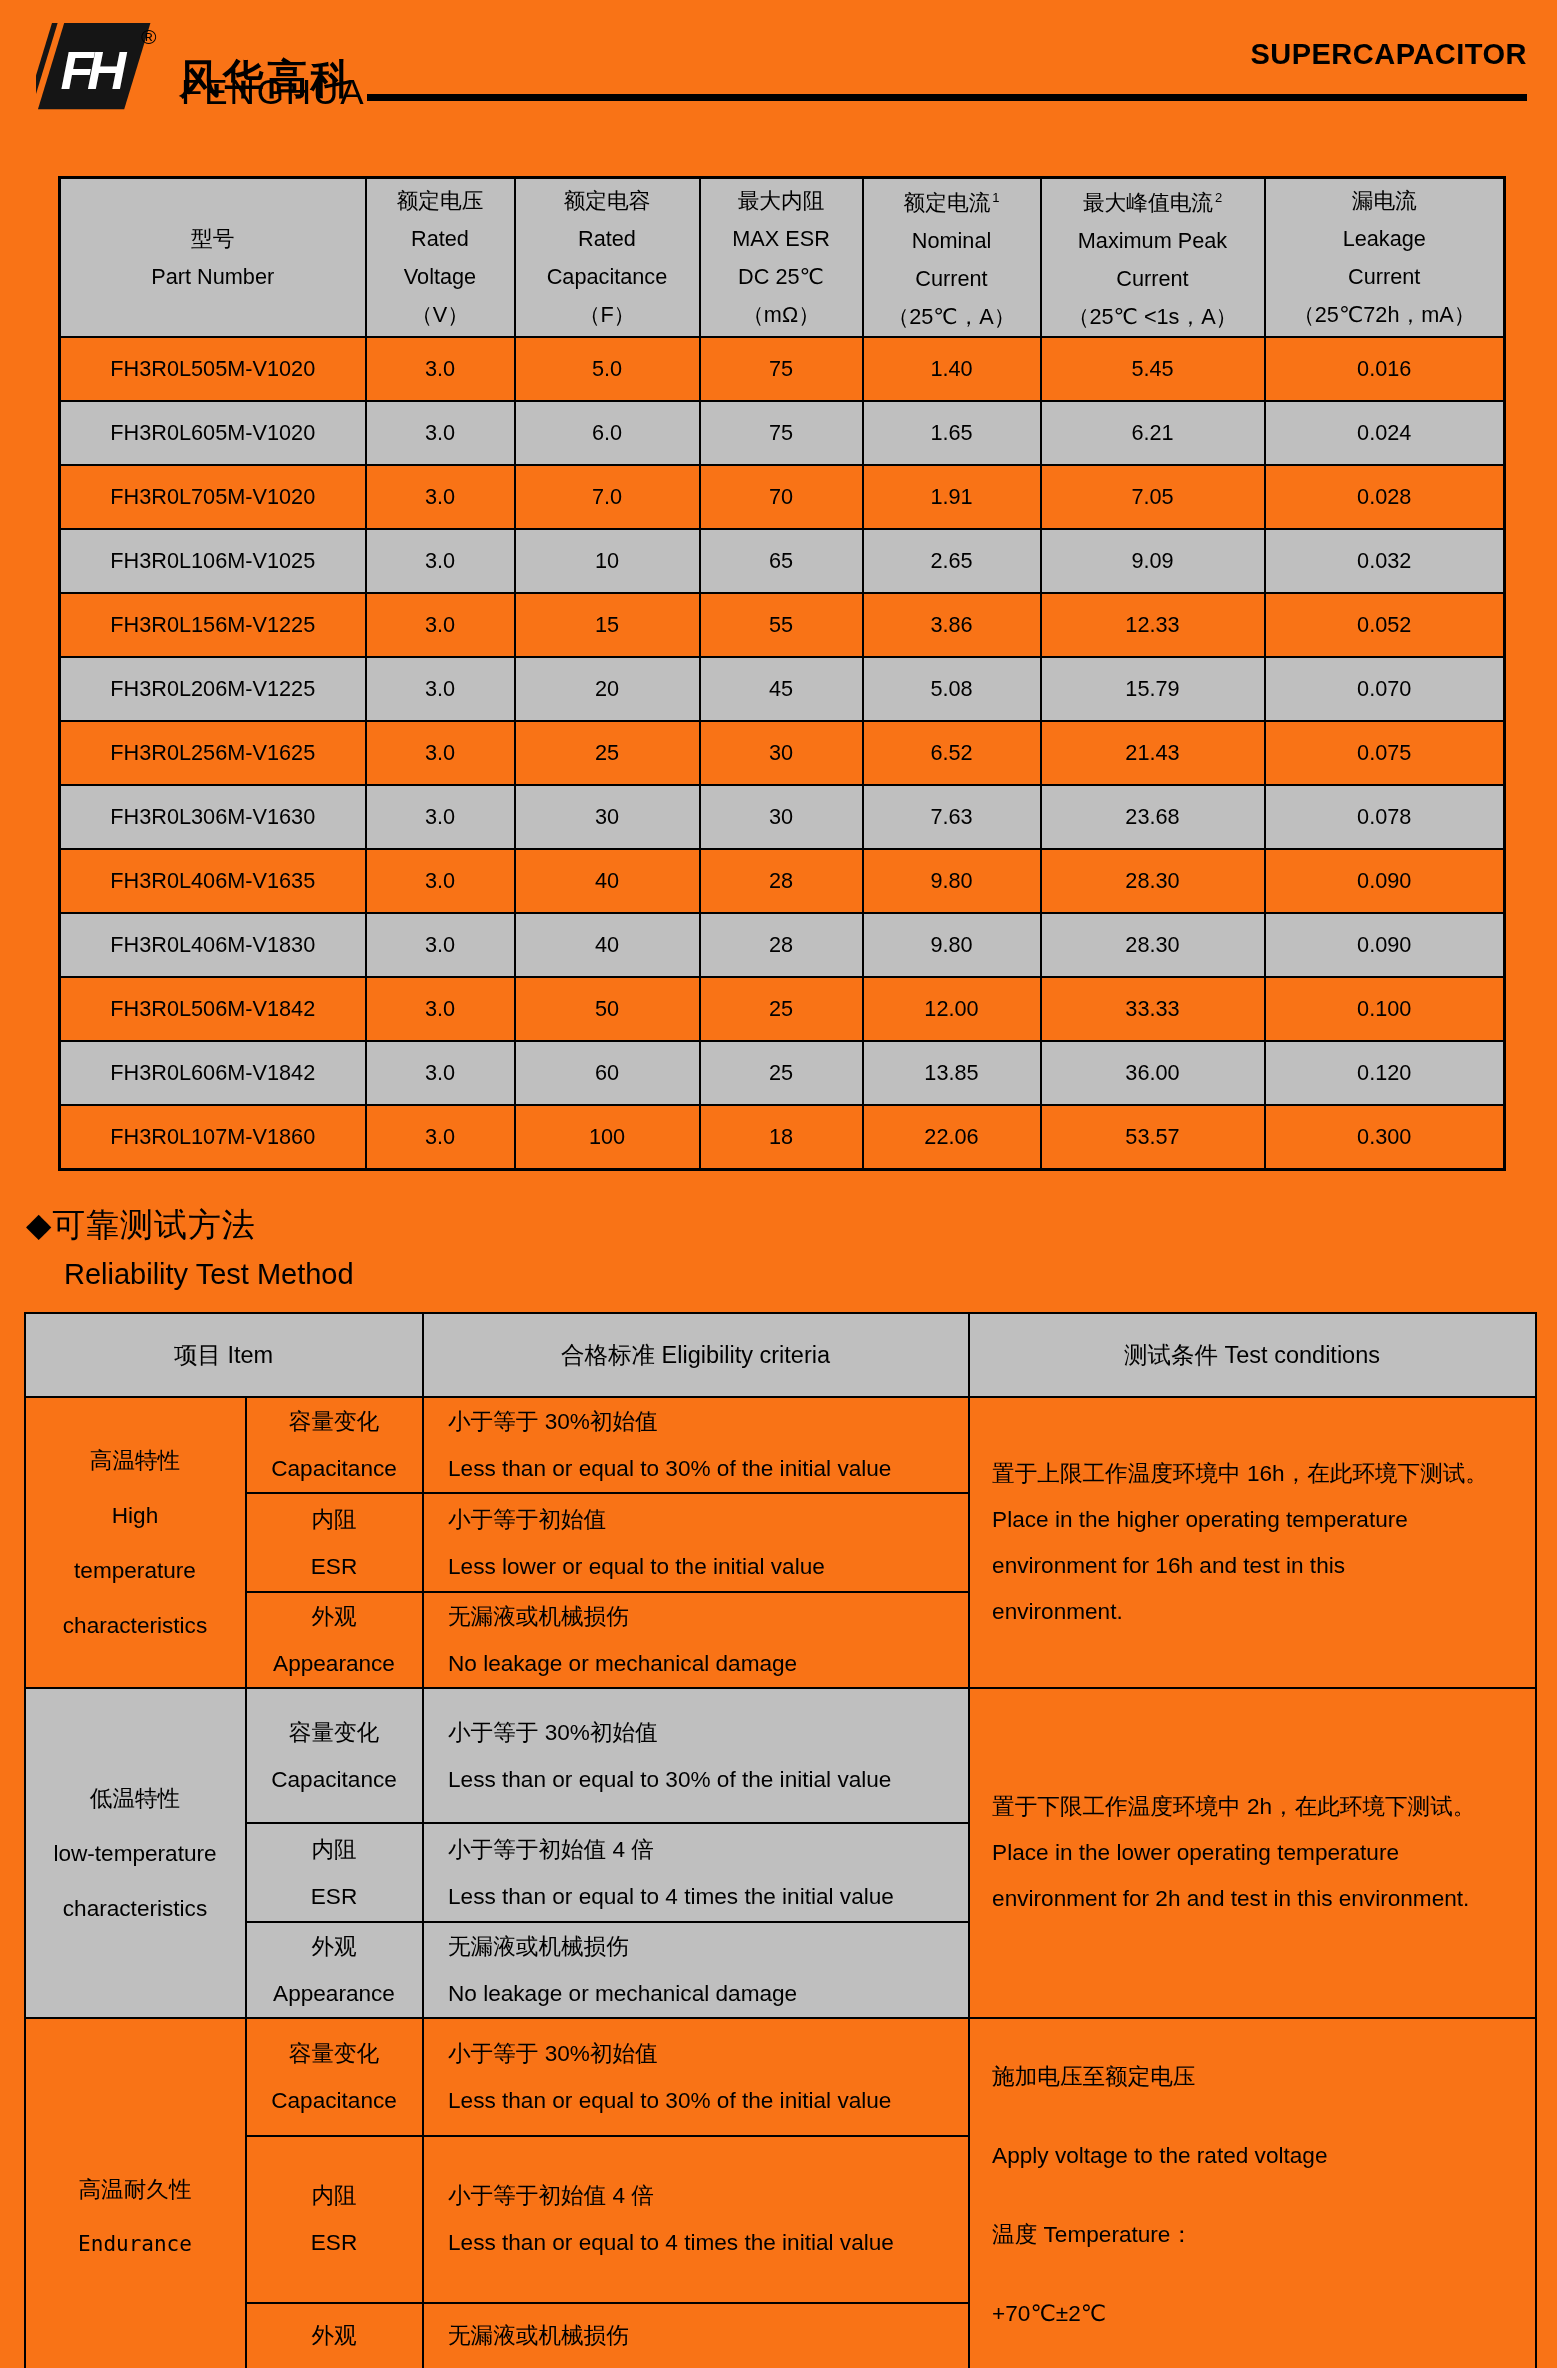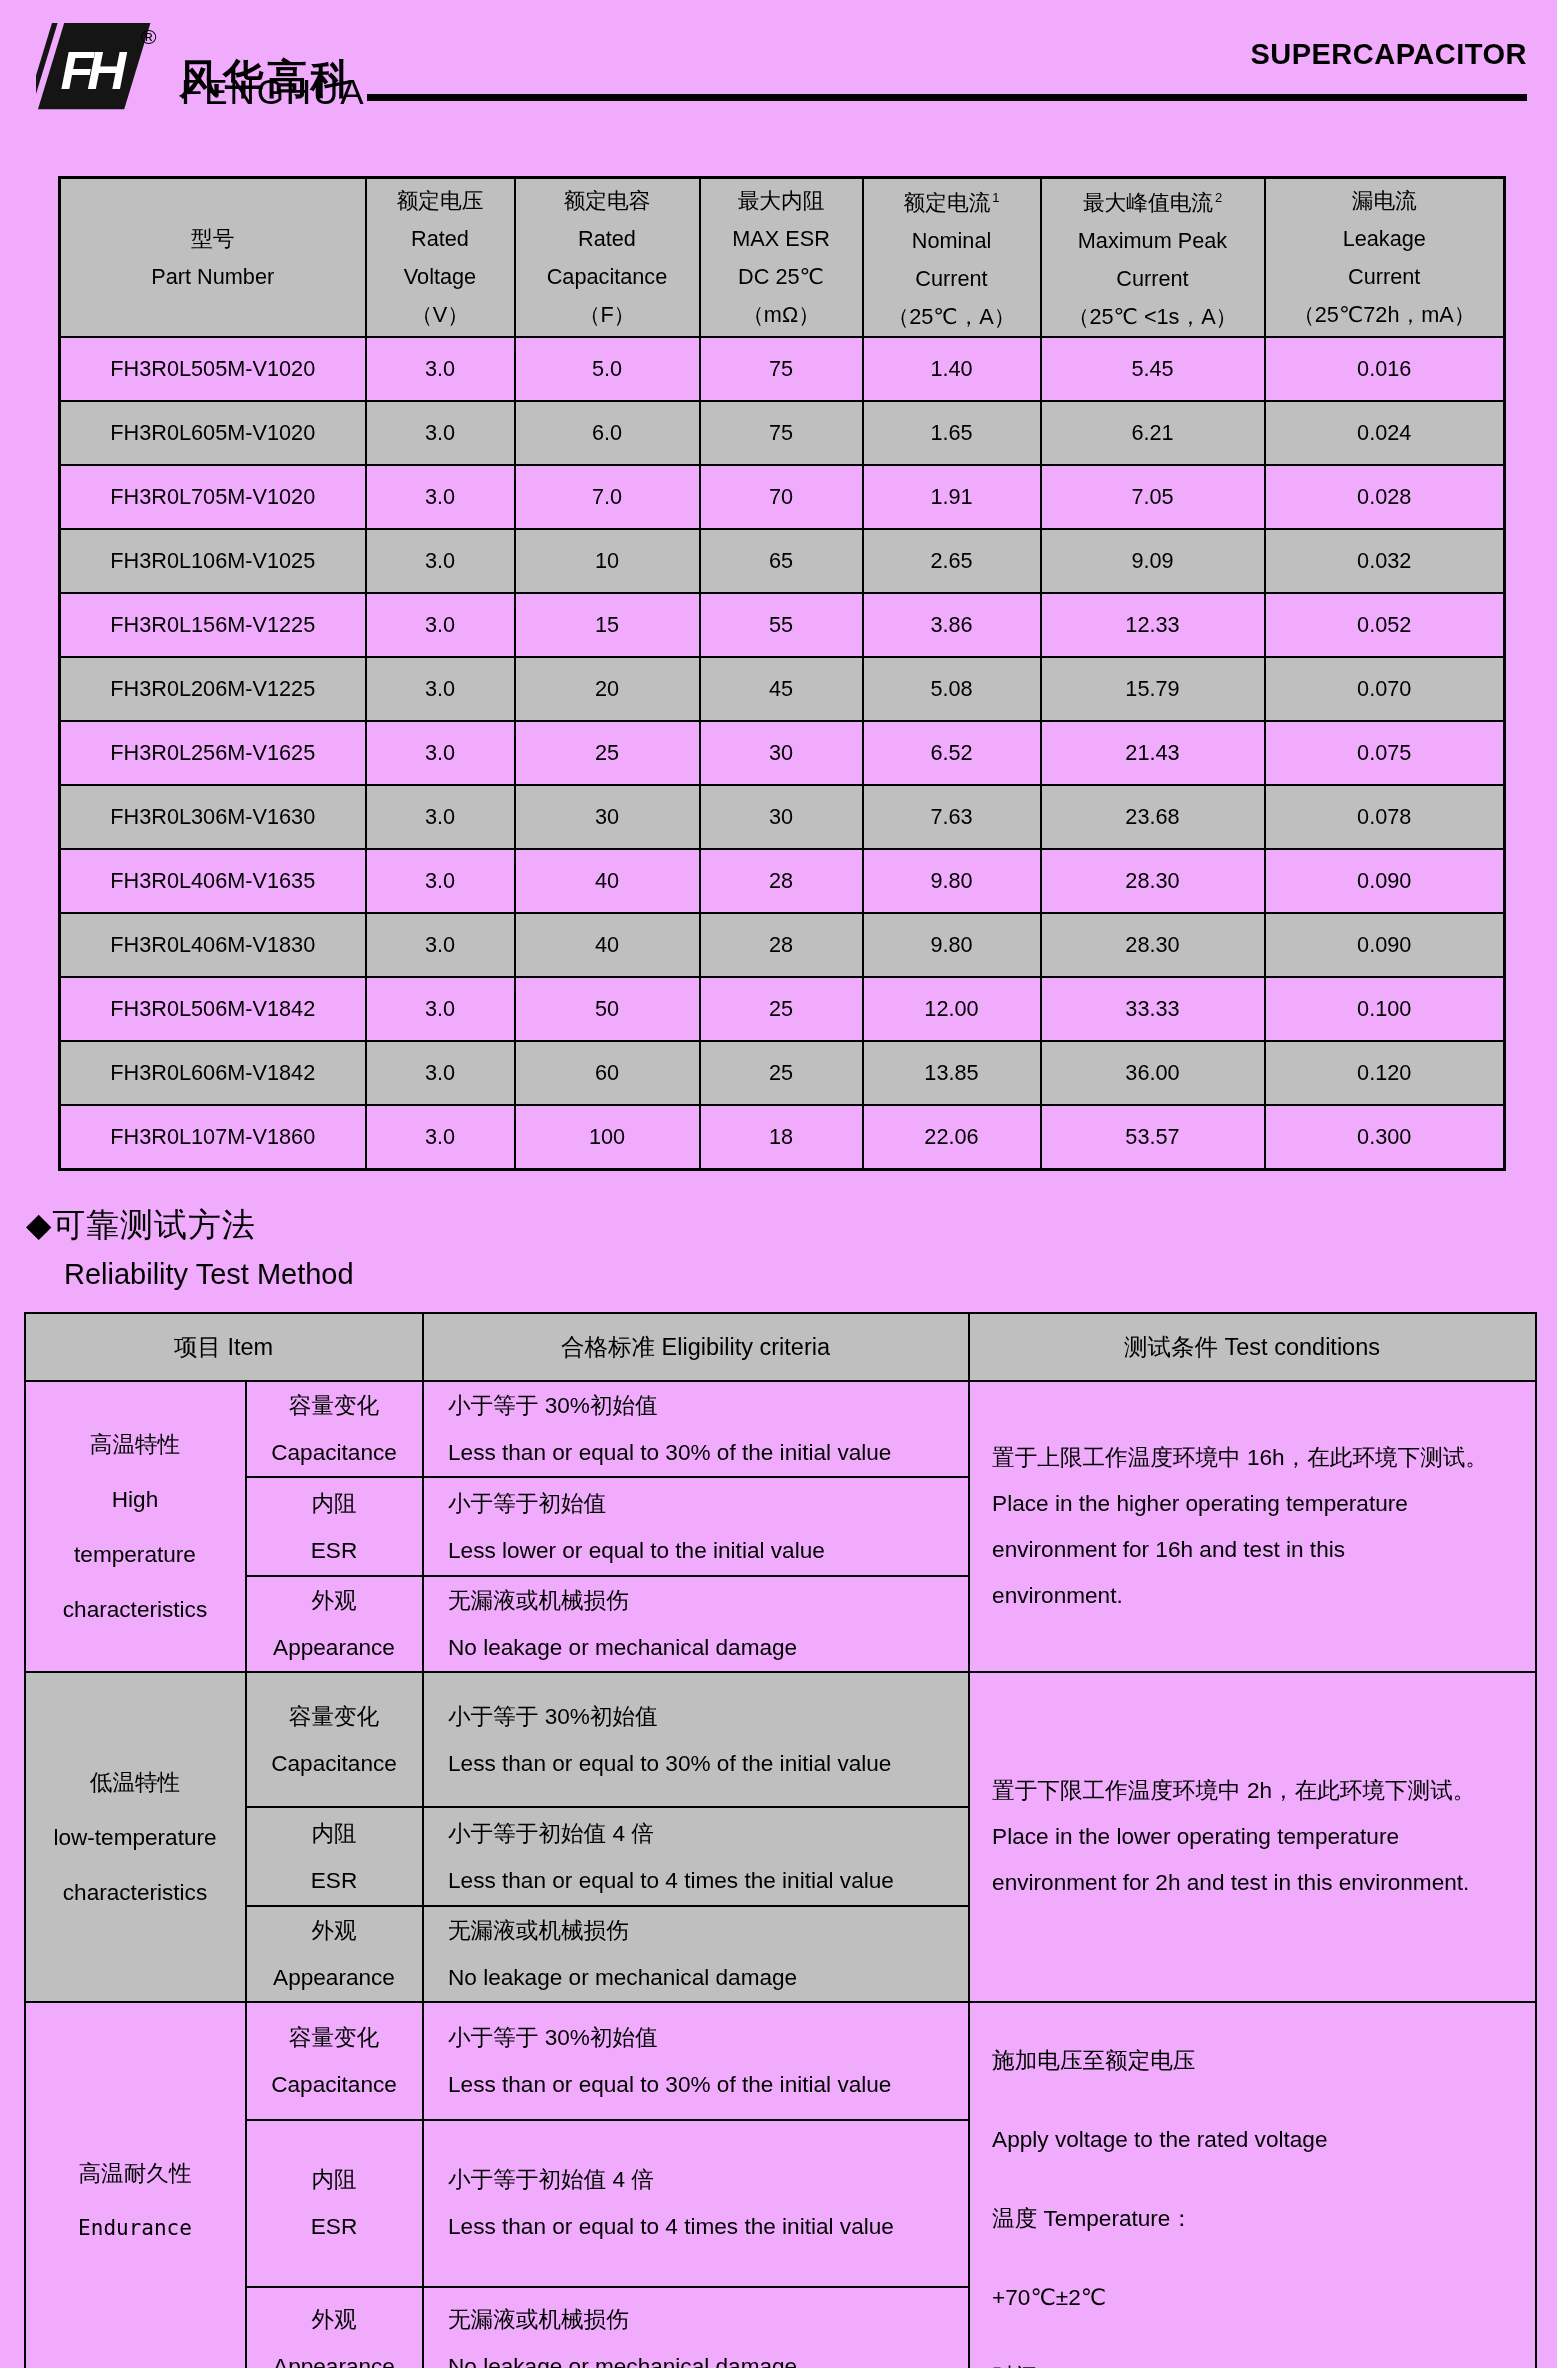--- a/index.html
+++ b/index.html
@@ -1,17 +1,17 @@
 <!DOCTYPE html>
 <html style="font-size:15px"><head>
 <meta charset="utf-8">
 <style>
   html,body{margin:0;padding:0;}
   body{background:#ffffff;font-family:"Liberation Sans","DejaVu Sans",sans-serif;color:#000;}
-  .page{position:relative;width:1557px;height:2368px;background:#f0abfc;overflow:hidden;}
+  .page{position:relative;width:1557px;height:2368px;background:#f97316;overflow:hidden;}
 
   
   .logo-mark{position:absolute;left:36px;top:21px;width:122px;height:90px;}
   .reg-mark{position:absolute;left:141px;top:24.5px;font-size:21px;font-weight:400;}
   .brand-zh{position:absolute;left:179px;top:26px;font-size:41px;font-weight:700;letter-spacing:2.8px;margin-top:26px;}
   .brand-en{position:absolute;left:181px;top:72px;font-size:35px;font-weight:400;letter-spacing:1.9px;}
   .doc-title{position:absolute;right:30px;top:38px;font-size:29px;font-weight:700;letter-spacing:0.5px;}
   .header-rule{position:absolute;left:367px;top:94px;width:1160px;height:6.6px;background:#000;}
 
   
@@ -27,21 +27,21 @@
   .sup{font-size:13px;vertical-align:super;margin-left:1.9px;}
 
   
   .sec-zh{position:absolute;left:26px;top:1203px;font-size:33px;font-weight:400;letter-spacing:0.9px;}
   .sec-en{position:absolute;left:64px;top:1258px;font-size:29px;font-weight:400;}
 
   
   #rel-table{position:absolute;left:23.5px;top:1312px;width:1511px;border-collapse:collapse;
              table-layout:fixed;border:2.8px solid #000;font-size:22.6px;}
   #rel-table td{border:2.8px solid #000;vertical-align:middle;padding:0;overflow:hidden;}
-  #rel-table tr.rhead{height:68px;}
+  #rel-table tr.rhead{height:84px;}
   #rel-table tr.rhead td{background:#bfbfbf;text-align:center;font-size:23.5px;}
   .shade{background:#bfbfbf;}
   .glabel{text-align:center;}
   .glabel div{line-height:55px;}
   .icell{text-align:center;}
   .icell div{line-height:47px;}
   .kcell{text-align:left;padding-left:24.5px !important;}
   .kcell div{line-height:47px;}
   .ccell{text-align:left;padding-left:22.6px !important;padding-right:5.6px !important;}
   .ccell div{line-height:46px;}

